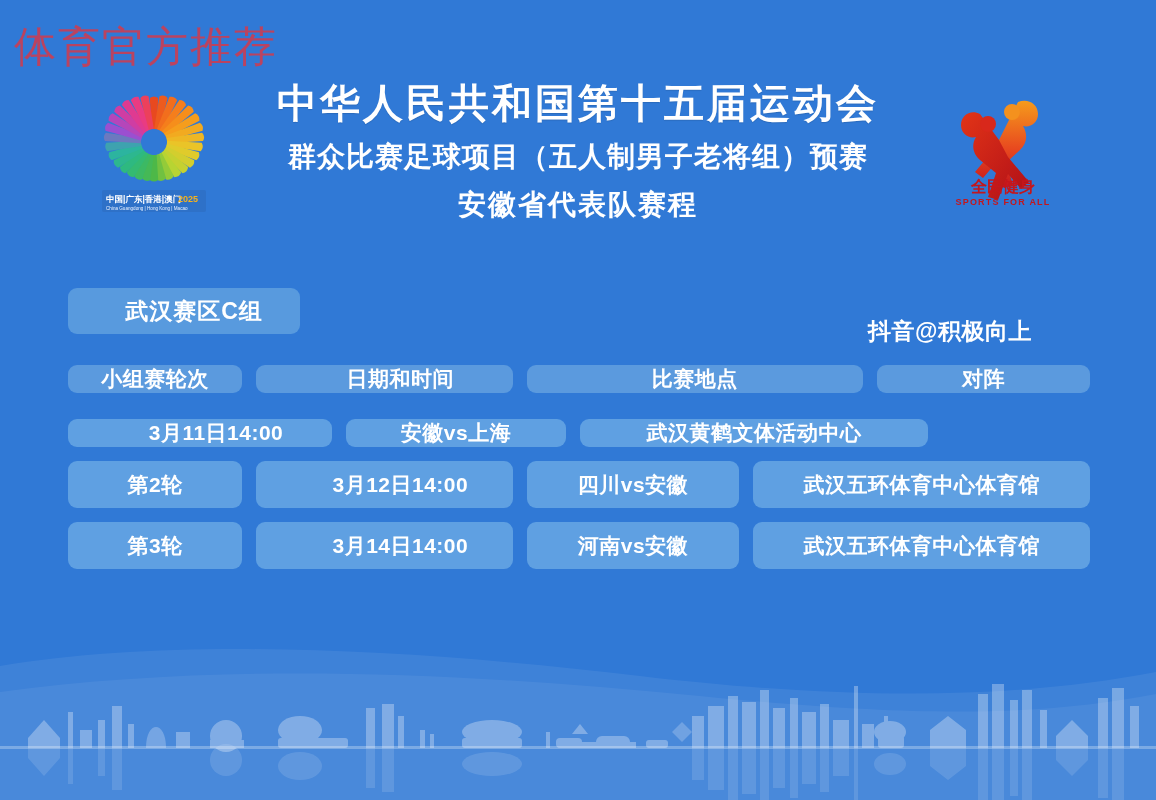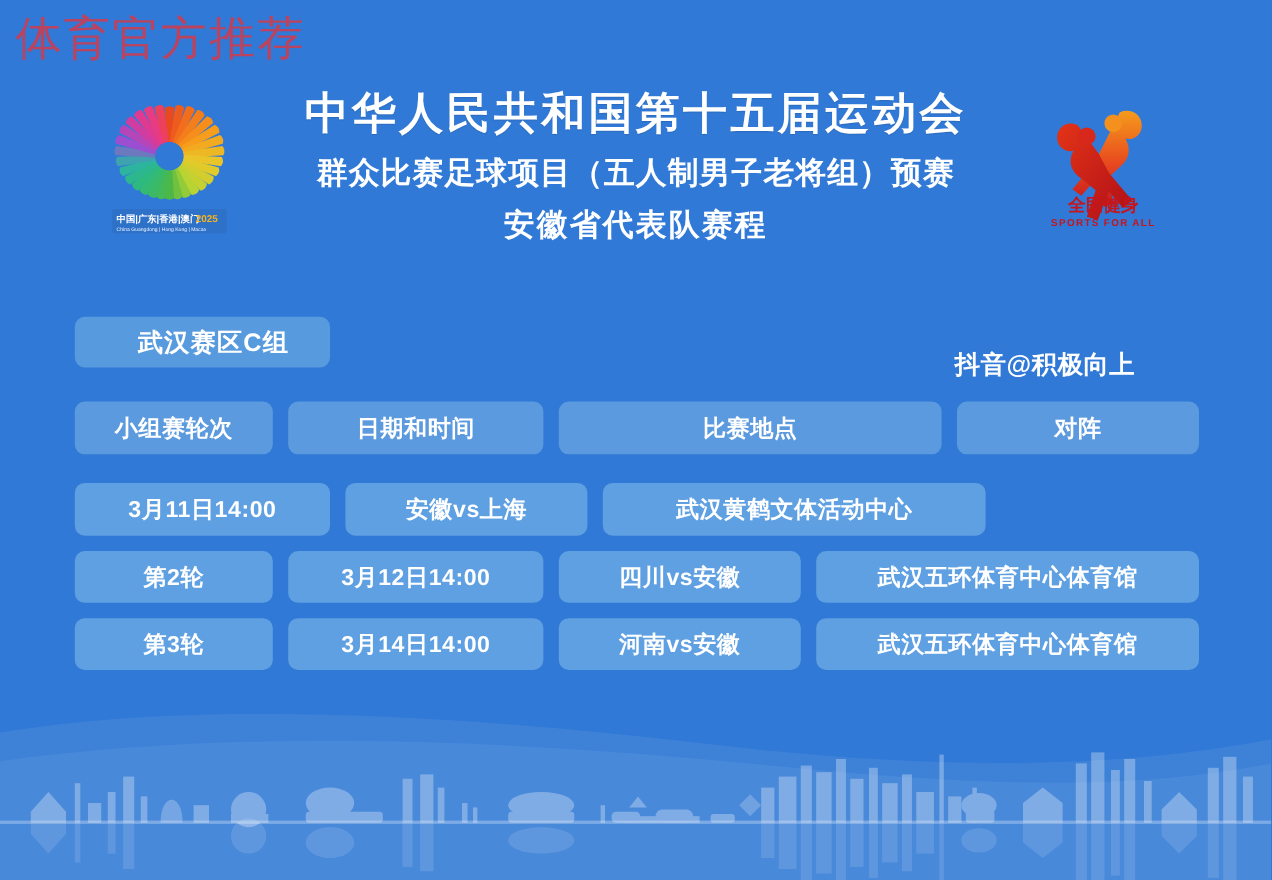--- a/index.html
+++ b/index.html
@@ -14,21 +14,21 @@
     overflow: hidden;
     background: #3079d6;
     font-family: "Liberation Sans", "DejaVu Sans", sans-serif;
     -webkit-font-smoothing: antialiased;
   }
 
   
   .watermark {
     position: absolute;
     left: 14px;
-    top: 7px;
+    top: 19px;
     font-size: 42px;
     font-weight: 400;
     letter-spacing: 2px;
     color: #c2415a;
     opacity: .95;
     white-space: nowrap;
     font-family: "DejaVu Sans", sans-serif;
   }
 
   
@@ -119,40 +119,40 @@
     top: 365px;
     width: 1022px;
   }
   .row {
     display: flex;
     gap: 14px;
     margin-bottom: 14px;
   }
   .row:last-child { margin-bottom: 0; }
   .cell {
-    height: 48px;
+    height: 28px;
     border-radius: 9px;
     display: flex;
     align-items: center;
     justify-content: center;
     color: #ffffff;
     font-weight: 700;
     letter-spacing: .5px;
     white-space: nowrap;
   }
   .header-row .cell {
     background: #5b9ade;
     font-size: 21px;
   }
   .data-row .cell {
     background: #5fa0e2;
     font-size: 21px;
   }
   .c1 { width: 180px; }
-  .c2 { width: 232px; }
+  .c2 { width: 232px; padding-left: 32px; }
   .c3 { width: 220px; }
   .c4 { width: 348px; }
 
   .row.r2 .cell { height: 47px; }
   .header-row { margin-bottom: 26px; }
 
   
   .skyline {
     position: absolute;
     left: 0;

